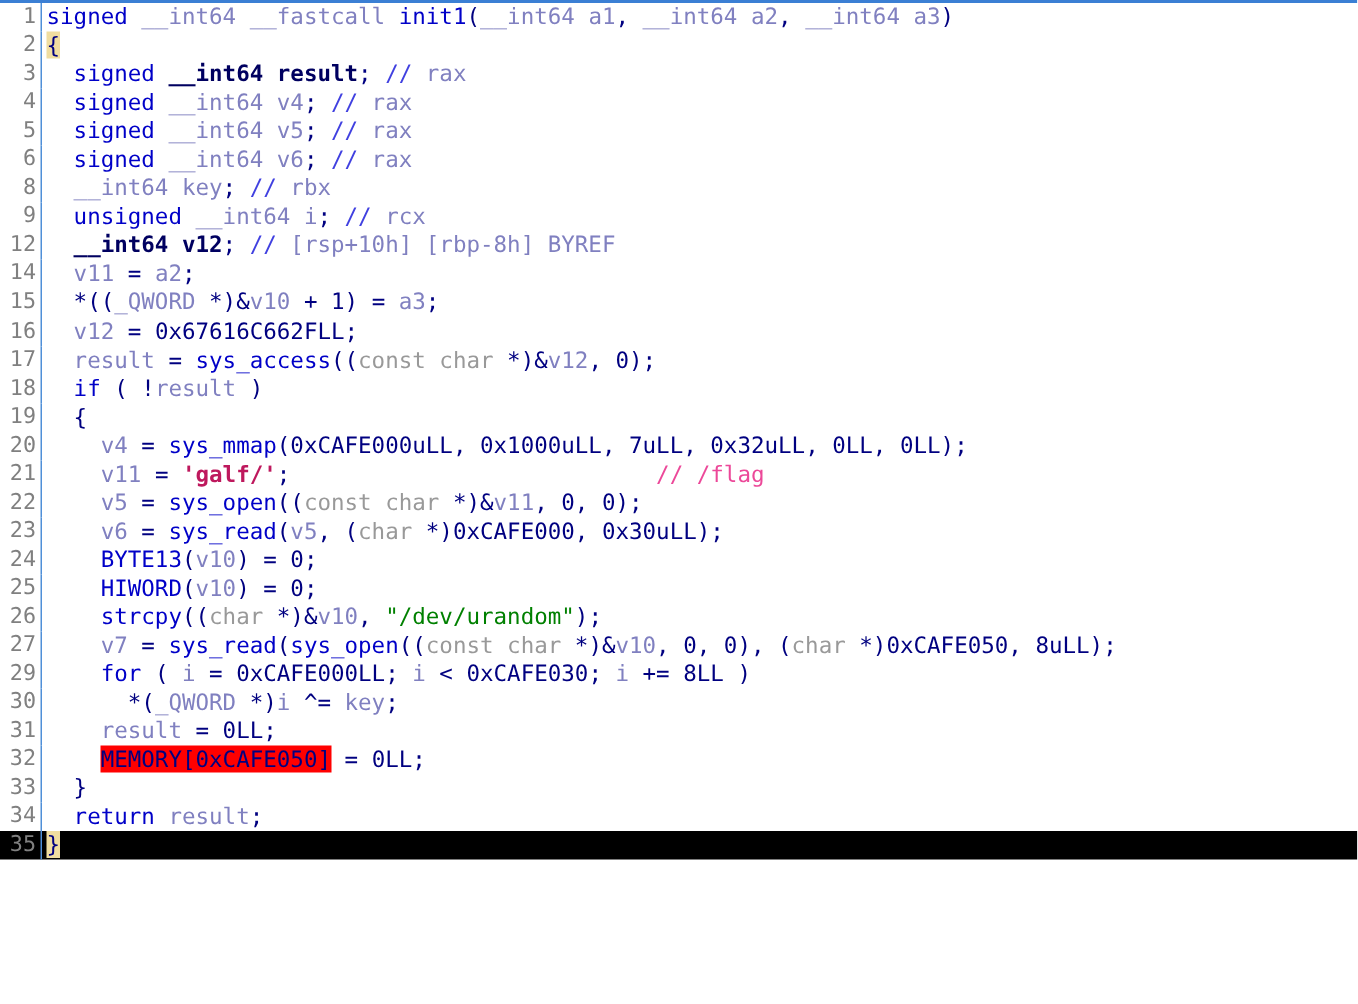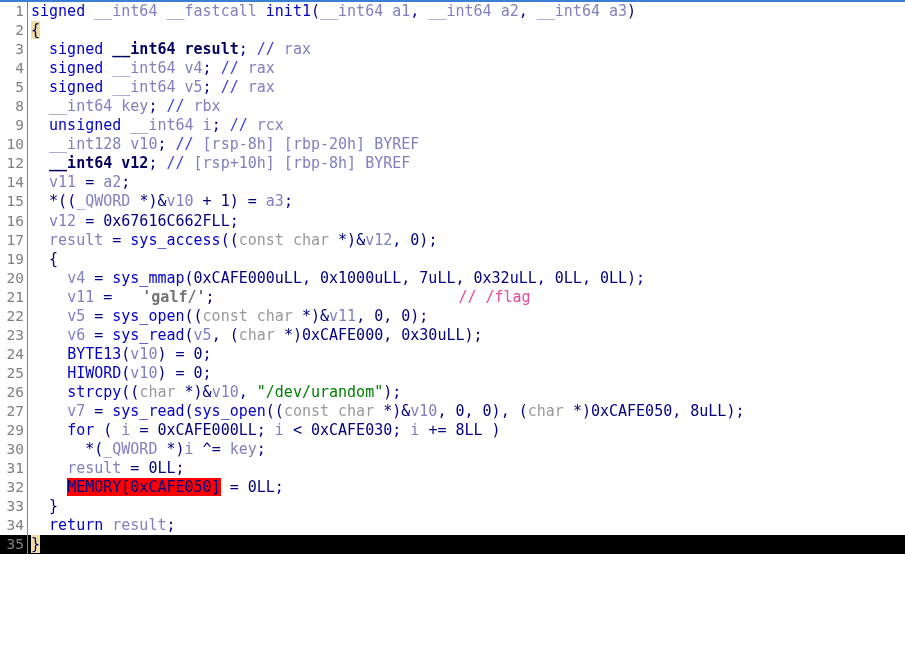--- a/index.html
+++ b/index.html
@@ -75,44 +75,45 @@
   .typb    { color: #000060; font-weight: bold; } 
   .var     { color: #8080c0; }          
   .varb    { color: #000060; font-weight: bold; }
   .cmt     { color: #8080c0; }          
   .cmtslash{ color: #4040e0; }          
   .cmtgrn  { color: #ec4899; }          
   .fn      { color: #0000c8; }          
   .cast    { color: #999999; }          
   .num     { color: #000080; }          
   .str     { color: #008000; }          
-  .chr     { color: #737373; font-weight: bold; margin-left: 21px; } 
+  .chr     { color: #be185d; font-weight: bold; } 
   .punct   { color: #000080; }
   .brace-hl{ background: #f0dda0; color: #000080; }
   .red-hl  { background: #ff0000; color: #000080; }
 </style>
 </head>
 <body>
 
 <div id="viewport">
   <div id="top-rule"></div>
   <div id="code-area">
       <div class="code-line"><span class="lineno">1</span><span class="gutter-sep"></span><span class="codetext"><span class="kw">signed</span> <span class="typ">__int64</span> <span class="var">__fastcall</span> <span class="fn">init1</span><span class="punct">(</span><span class="typ">__int64</span> <span class="var">a1</span><span class="punct">,</span> <span class="typ">__int64</span> <span class="var">a2</span><span class="punct">,</span> <span class="typ">__int64</span> <span class="var">a3</span><span class="punct">)</span></span></div>
       <div class="code-line"><span class="lineno">2</span><span class="gutter-sep"></span><span class="codetext"><span class="brace-hl">{</span></span></div>
       <div class="code-line"><span class="lineno">3</span><span class="gutter-sep"></span><span class="codetext">  <span class="kw">signed</span> <span class="typb">__int64</span> <span class="varb">result</span><span class="punct">;</span> <span class="cmtslash">//</span><span class="cmt"> rax</span></span></div>
       <div class="code-line"><span class="lineno">4</span><span class="gutter-sep"></span><span class="codetext">  <span class="kw">signed</span> <span class="typ">__int64</span> <span class="var">v4</span><span class="punct">;</span> <span class="cmtslash">//</span><span class="cmt"> rax</span></span></div>
       <div class="code-line"><span class="lineno">5</span><span class="gutter-sep"></span><span class="codetext">  <span class="kw">signed</span> <span class="typ">__int64</span> <span class="var">v5</span><span class="punct">;</span> <span class="cmtslash">//</span><span class="cmt"> rax</span></span></div>
+      <div class="code-line"><span class="lineno">6</span><span class="gutter-sep"></span><span class="codetext">  <span class="kw">signed</span> <span class="typ">__int64</span> <span class="var">v6</span><span class="punct">;</span> <span class="cmtslash">//</span><span class="cmt"> rax</span></span></div>
       <div class="code-line"><span class="lineno">8</span><span class="gutter-sep"></span><span class="codetext">  <span class="typ">__int64</span> <span class="var">key</span><span class="punct">;</span> <span class="cmtslash">//</span><span class="cmt"> rbx</span></span></div>
       <div class="code-line"><span class="lineno">9</span><span class="gutter-sep"></span><span class="codetext">  <span class="kw">unsigned</span> <span class="typ">__int64</span> <span class="var">i</span><span class="punct">;</span> <span class="cmtslash">//</span><span class="cmt"> rcx</span></span></div>
-      <div class="code-line"><span class="lineno">10</span><span class="gutter-sep"></span><span class="codetext">  <span class="typ">__int128</span> <span class="var">v10</span><span class="punct">;</span> <span class="cmtslash">//</span><span class="cmt"> [rsp-8h] [rbp-20h] BYREF</span></span></div>
       <div class="code-line"><span class="lineno">12</span><span class="gutter-sep"></span><span class="codetext">  <span class="typb">__int64</span> <span class="varb">v12</span><span class="punct">;</span> <span class="cmtslash">//</span><span class="cmt"> [rsp+10h] [rbp-8h] BYREF</span></span></div>
       <div class="code-line"><span class="lineno">14</span><span class="gutter-sep"></span><span class="codetext">  <span class="var">v11</span> <span class="punct">=</span> <span class="var">a2</span><span class="punct">;</span></span></div>
       <div class="code-line"><span class="lineno">15</span><span class="gutter-sep"></span><span class="codetext">  <span class="punct">*</span><span class="punct">(</span><span class="punct">(</span><span class="typ">_QWORD</span> <span class="punct">*</span><span class="punct">)</span><span class="punct">&amp;</span><span class="var">v10</span> <span class="punct">+</span> <span class="num">1</span><span class="punct">)</span> <span class="punct">=</span> <span class="var">a3</span><span class="punct">;</span></span></div>
       <div class="code-line"><span class="lineno">16</span><span class="gutter-sep"></span><span class="codetext">  <span class="var">v12</span> <span class="punct">=</span> <span class="num">0x67616C662FLL</span><span class="punct">;</span></span></div>
       <div class="code-line"><span class="lineno">17</span><span class="gutter-sep"></span><span class="codetext">  <span class="var">result</span> <span class="punct">=</span> <span class="fn">sys_access</span><span class="punct">(</span><span class="punct">(</span><span class="cast">const</span> <span class="cast">char</span> <span class="punct">*</span><span class="punct">)</span><span class="punct">&amp;</span><span class="var">v12</span><span class="punct">,</span> <span class="num">0</span><span class="punct">)</span><span class="punct">;</span></span></div>
+      <div class="code-line"><span class="lineno">18</span><span class="gutter-sep"></span><span class="codetext">  <span class="kw">if</span> <span class="punct">(</span> <span class="punct">!</span><span class="var">result</span> <span class="punct">)</span></span></div>
       <div class="code-line"><span class="lineno">19</span><span class="gutter-sep"></span><span class="codetext">  <span class="punct">{</span></span></div>
       <div class="code-line"><span class="lineno">20</span><span class="gutter-sep"></span><span class="codetext">    <span class="var">v4</span> <span class="punct">=</span> <span class="fn">sys_mmap</span><span class="punct">(</span><span class="num">0xCAFE000uLL</span><span class="punct">,</span> <span class="num">0x1000uLL</span><span class="punct">,</span> <span class="num">7uLL</span><span class="punct">,</span> <span class="num">0x32uLL</span><span class="punct">,</span> <span class="num">0LL</span><span class="punct">,</span> <span class="num">0LL</span><span class="punct">)</span><span class="punct">;</span></span></div>
       <div class="code-line"><span class="lineno">21</span><span class="gutter-sep"></span><span class="codetext">    <span class="var">v11</span> <span class="punct">=</span> <span class="chr">'galf/'</span><span class="punct">;</span>                           <span class="cmtgrn">// /flag</span></span></div>
       <div class="code-line"><span class="lineno">22</span><span class="gutter-sep"></span><span class="codetext">    <span class="var">v5</span> <span class="punct">=</span> <span class="fn">sys_open</span><span class="punct">(</span><span class="punct">(</span><span class="cast">const</span> <span class="cast">char</span> <span class="punct">*</span><span class="punct">)</span><span class="punct">&amp;</span><span class="var">v11</span><span class="punct">,</span> <span class="num">0</span><span class="punct">,</span> <span class="num">0</span><span class="punct">)</span><span class="punct">;</span></span></div>
       <div class="code-line"><span class="lineno">23</span><span class="gutter-sep"></span><span class="codetext">    <span class="var">v6</span> <span class="punct">=</span> <span class="fn">sys_read</span><span class="punct">(</span><span class="var">v5</span><span class="punct">,</span> <span class="punct">(</span><span class="cast">char</span> <span class="punct">*</span><span class="punct">)</span><span class="num">0xCAFE000</span><span class="punct">,</span> <span class="num">0x30uLL</span><span class="punct">)</span><span class="punct">;</span></span></div>
       <div class="code-line"><span class="lineno">24</span><span class="gutter-sep"></span><span class="codetext">    <span class="fn">BYTE13</span><span class="punct">(</span><span class="var">v10</span><span class="punct">)</span> <span class="punct">=</span> <span class="num">0</span><span class="punct">;</span></span></div>
       <div class="code-line"><span class="lineno">25</span><span class="gutter-sep"></span><span class="codetext">    <span class="fn">HIWORD</span><span class="punct">(</span><span class="var">v10</span><span class="punct">)</span> <span class="punct">=</span> <span class="num">0</span><span class="punct">;</span></span></div>
       <div class="code-line"><span class="lineno">26</span><span class="gutter-sep"></span><span class="codetext">    <span class="fn">strcpy</span><span class="punct">(</span><span class="punct">(</span><span class="cast">char</span> <span class="punct">*</span><span class="punct">)</span><span class="punct">&amp;</span><span class="var">v10</span><span class="punct">,</span> <span class="str">"/dev/urandom"</span><span class="punct">)</span><span class="punct">;</span></span></div>
       <div class="code-line"><span class="lineno">27</span><span class="gutter-sep"></span><span class="codetext">    <span class="var">v7</span> <span class="punct">=</span> <span class="fn">sys_read</span><span class="punct">(</span><span class="fn">sys_open</span><span class="punct">(</span><span class="punct">(</span><span class="cast">const</span> <span class="cast">char</span> <span class="punct">*</span><span class="punct">)</span><span class="punct">&amp;</span><span class="var">v10</span><span class="punct">,</span> <span class="num">0</span><span class="punct">,</span> <span class="num">0</span><span class="punct">)</span><span class="punct">,</span> <span class="punct">(</span><span class="cast">char</span> <span class="punct">*</span><span class="punct">)</span><span class="num">0xCAFE050</span><span class="punct">,</span> <span class="num">8uLL</span><span class="punct">)</span><span class="punct">;</span></span></div>
       <div class="code-line"><span class="lineno">29</span><span class="gutter-sep"></span><span class="codetext">    <span class="kw">for</span> <span class="punct">(</span> <span class="var">i</span> <span class="punct">=</span> <span class="num">0xCAFE000LL</span><span class="punct">;</span> <span class="var">i</span> <span class="punct">&lt;</span> <span class="num">0xCAFE030</span><span class="punct">;</span> <span class="var">i</span> <span class="punct">+</span><span class="punct">=</span> <span class="num">8LL</span> <span class="punct">)</span></span></div>

